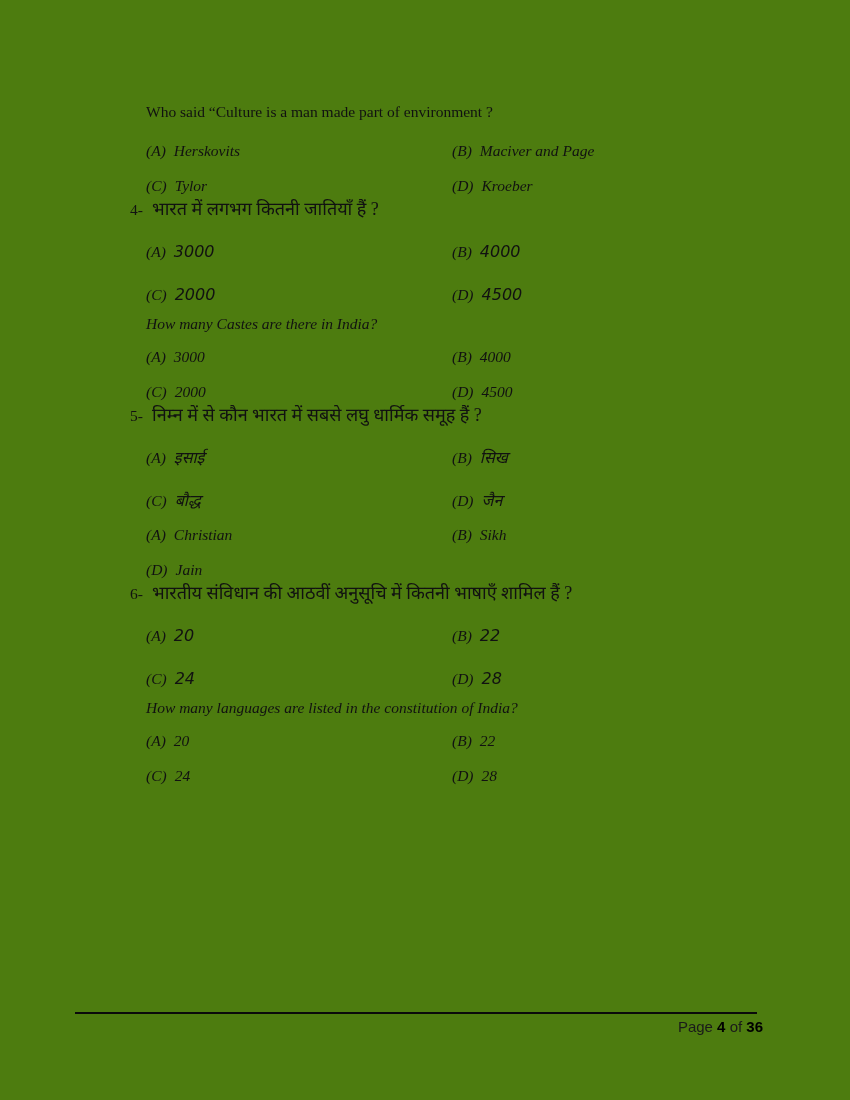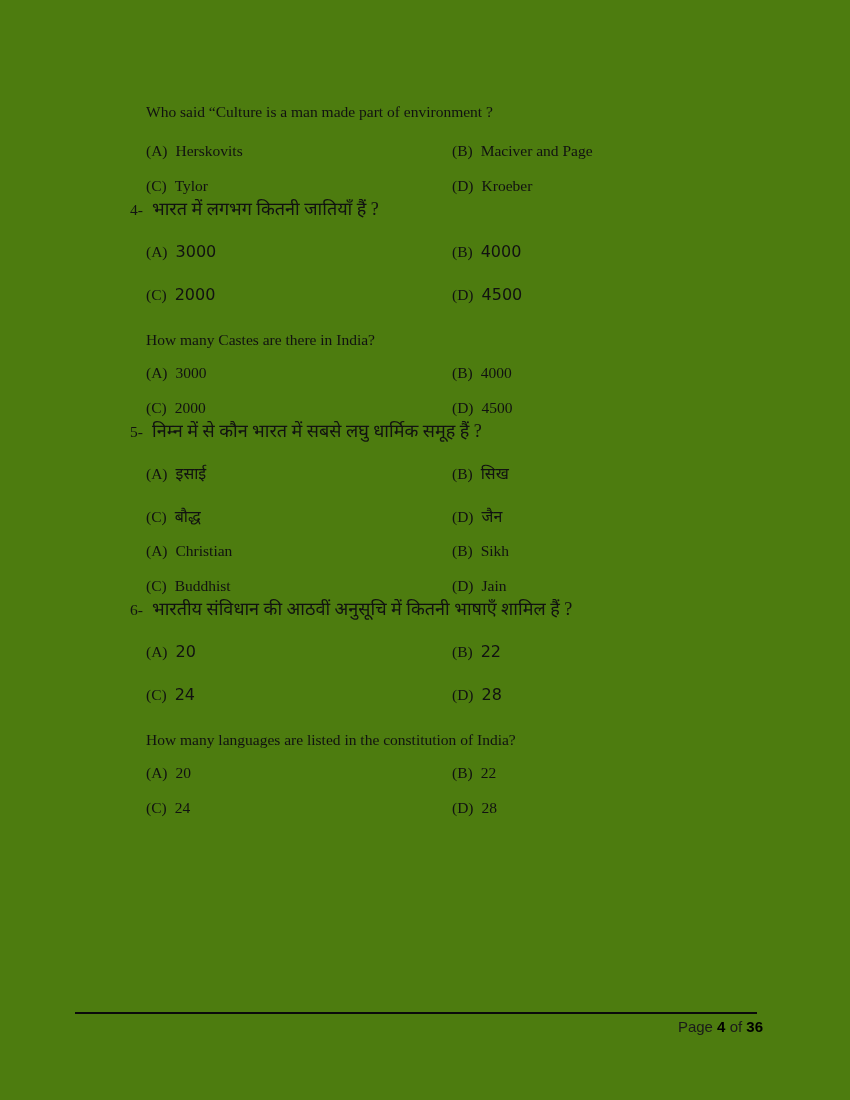--- a/index.html
+++ b/index.html
@@ -21,37 +21,37 @@
   }
   p { margin: 0; }
 
   
   .q-text-en {
     font-size: 15.5px;
     line-height: 20px;
     margin-left: 16px;
     white-space: nowrap;
   }
-  .en-q { margin-top: 24px; }
+  .en-q { margin-top: 8px; font-style: italic; }
 
   
   .q-line-hi {
     font-size: 18px;
     line-height: 26px;
     white-space: nowrap;
   }
   .q-num {
     display: inline-block;
     width: 22px;
     font-size: 15.5px;
     font-family: "Liberation Serif", serif;
   }
 
   
-  .opts { margin-left: 16px; }
+  .opts { margin-left: 16px; font-style: italic; }
   .opt-row { display: flex; }
   .opt-row > .opt:first-child { width: 306px; }
   .opt {
     font-size: 15.5px;
     line-height: 20px;
     white-space: nowrap;
   }
   .opt-label { margin-right: 8px; }
 
   .cont-opts { margin-top: 19px; }
@@ -188,23 +188,20 @@
         <div class="opt-row">
           <div class="opt">
             <span class="opt-label">(A)</span><span class="opt-value">Christian</span>
           </div>
           <div class="opt">
             <span class="opt-label">(B)</span><span class="opt-value">Sikh</span>
           </div>
         </div>
         <div class="opt-row">
           <div class="opt">
-            <span class="opt-label">(C)</span><span class="opt-value">Buddhist</span>
-          </div>
-          <div class="opt">
             <span class="opt-label">(D)</span><span class="opt-value">Jain</span>
           </div>
         </div>
       </div>
     </section>
 
     <section>
       <p class="q-line-hi">
         <span class="q-num">6-</span><span class="q-text-hi">भारतीय संविधान की आठवीं अनुसूचि में कितनी भाषाएँ शामिल हैं ?</span>
       </p>

